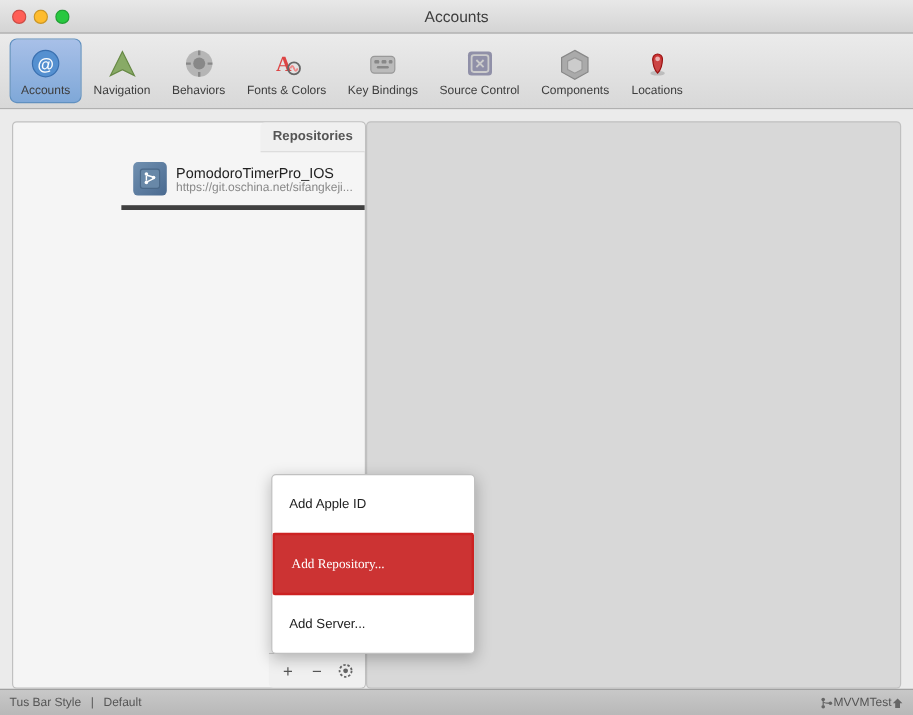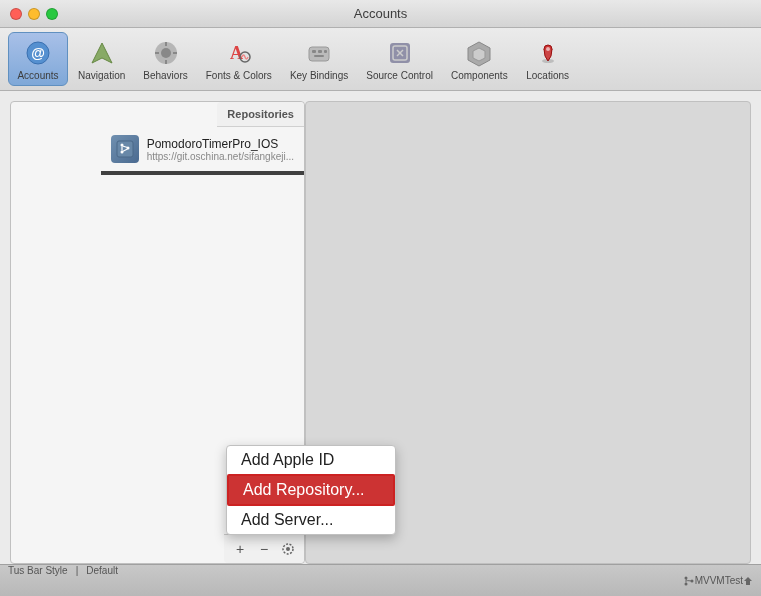--- a/index.html
+++ b/index.html
@@ -178,52 +178,54 @@
       left: 2px;
       background: white;
       border: 1px solid #c0c0c0;
       border-radius: 4px;
       box-shadow: 0 4px 12px rgba(0,0,0,0.25);
       width: 170px;
       z-index: 100;
       overflow: hidden;
     }
     .menu-item {
-      padding: 5px 14px;
-      font-size: 16px;
+      padding: 18px 14px;
+      font-size: 11px;
       color: #222;
       cursor: pointer;
     }
     .menu-item.highlighted {
       background: #cc3333;
       color: white;
+      font-family: Liberation Serif, serif;
     }
     .menu-item.highlighted {
       position: relative;
     }
     .menu-item-highlight-border {
       border: 2px solid #cc2222;
       border-radius: 2px;
     }
 
     
     .right-panel {
       flex: 1;
       background: #d8d8d8;
       margin: 10px 10px 0 0;
       border: 1px solid #c0c0c0;
       border-radius: 4px;
     }
 
     
     .status-bar {
-      height: 32px;
+      height: 22px;
       background: linear-gradient(to bottom, #c8c8c8, #b8b8b8);
       border-top: 1px solid #a0a0a0;
       display: flex;
+      align-items: center;
       padding: 0 8px;
       gap: 8px;
       flex-shrink: 0;
     }
     .status-item {
       font-size: 10px;
       color: #555;
     }
     .status-controls {
       display: flex;

